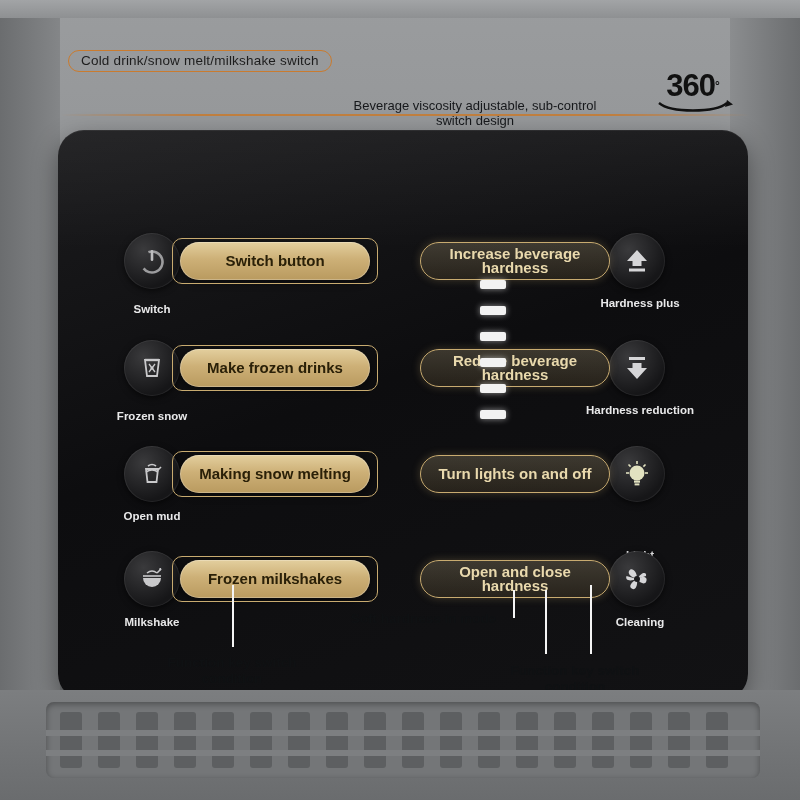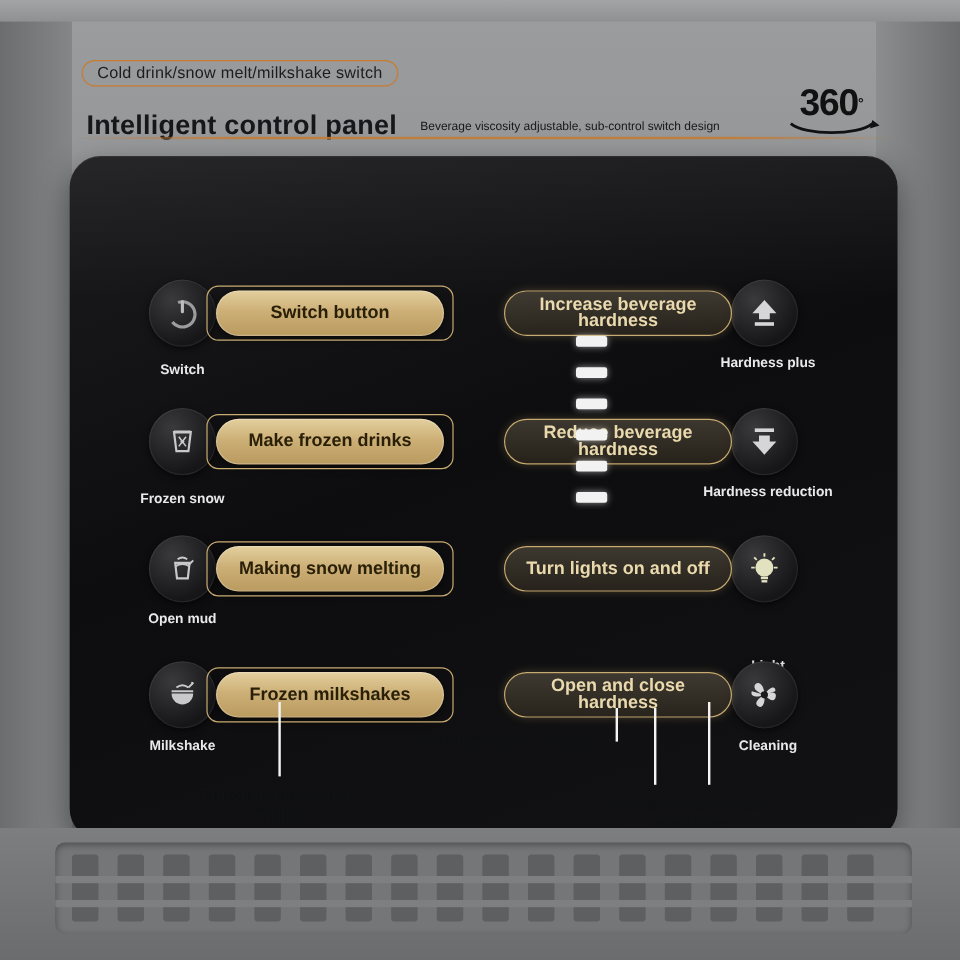--- a/index.html
+++ b/index.html
@@ -39,21 +39,21 @@
     background:transparent;
     white-space:nowrap;
   }
   .title{
     position:absolute;left:72px;top:70px;
     font-size:22.5px;font-weight:bold;color:#15171a;
     letter-spacing:.2px;white-space:nowrap;
   }
   .subtitle{
     position:absolute;left:340px;top:76px;width:270px;
-    font-size:10px;color:#16181b;line-height:15px;text-align:center;
+    font-size:13px;color:#16181b;line-height:15px;text-align:center;
   }
   .badge360{
     position:absolute;right:62px;top:48px;width:90px;height:52px;
     color:#111;text-align:center;
   }
   .badge360 .num{
     font-size:31px;font-weight:bold;letter-spacing:-1px;line-height:31px;
     font-family:"Liberation Sans", sans-serif;
   }
   .badge360 .deg{
@@ -141,21 +141,20 @@
 </head>
 <body>
 
 <div class="bg"></div>
 <div class="bg-left"></div>
 <div class="bg-right"></div>
 <div class="topbar"></div>
 
 <div class="header">
   <div class="tagbox">Cold drink/snow melt/milkshake switch</div>
-  <div class="title">Intelligent control panel</div>
   <div class="subtitle">Beverage viscosity adjustable, sub-control switch design</div>
   <div class="badge360">
     <div><span class="num">360</span><span class="deg">°</span></div>
     <svg width="80" height="16" viewBox="0 0 80 16">
       <path d="M6 4 C18 14, 62 14, 74 4" stroke="#111" stroke-width="2.4" fill="none"></path>
       <polygon points="74,1 80,5.5 72,8" fill="#111"></polygon>
     </svg>
   </div>
 </div>
 <div class="rule"></div>

